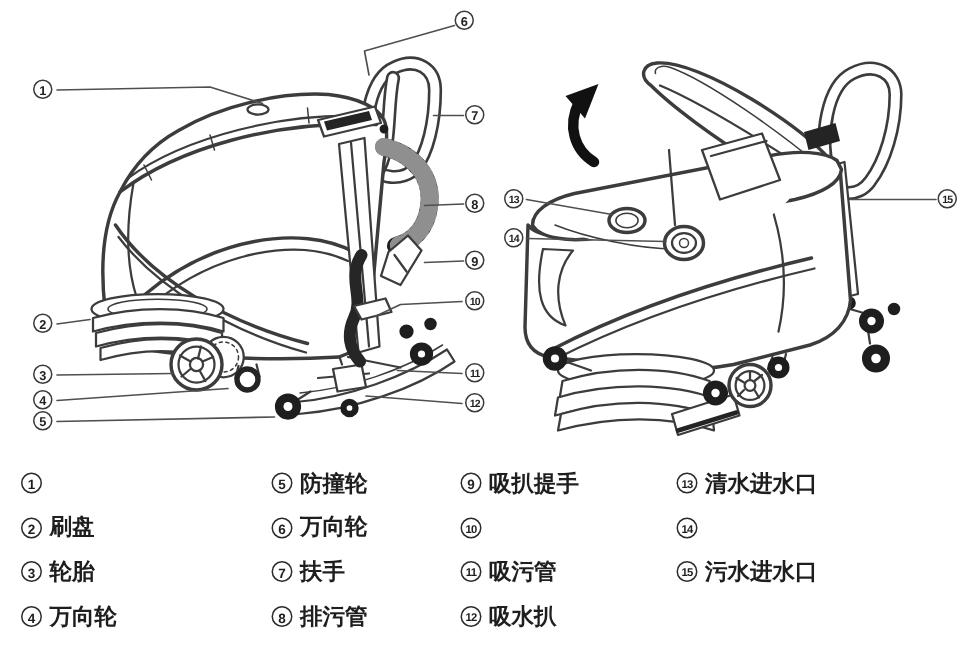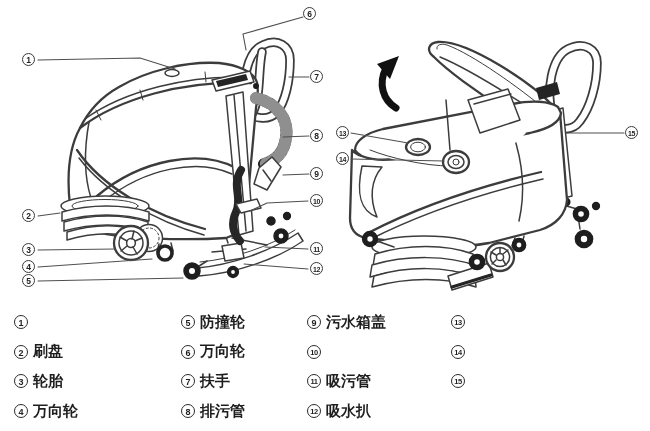--- a/index.html
+++ b/index.html
@@ -300,40 +300,42 @@
           <span class="lbl">扶手</span>
         </div>
         <div class="legend-item">
           <span class="badge">8</span>
           <span class="lbl">排污管</span>
         </div>
       </div>
       <div class="legend-col">
         <div class="legend-item">
           <span class="badge">9</span>
-          <span class="lbl">污水箱盖</span>
+          <span class="lbl">吸扒提手</span>
         </div>
         <div class="legend-item">
           <span class="badge two">10</span>
         </div>
         <div class="legend-item">
           <span class="badge two">11</span>
           <span class="lbl">吸污管</span>
         </div>
         <div class="legend-item">
           <span class="badge two">12</span>
           <span class="lbl">吸水扒</span>
         </div>
       </div>
       <div class="legend-col">
         <div class="legend-item">
           <span class="badge two">13</span>
+          <span class="lbl">清水进水口</span>
         </div>
         <div class="legend-item">
           <span class="badge two">14</span>
         </div>
         <div class="legend-item">
           <span class="badge two">15</span>
+          <span class="lbl">污水进水口</span>
         </div>
       </div>
     </div>
 
 </div>
 
 </body></html>

